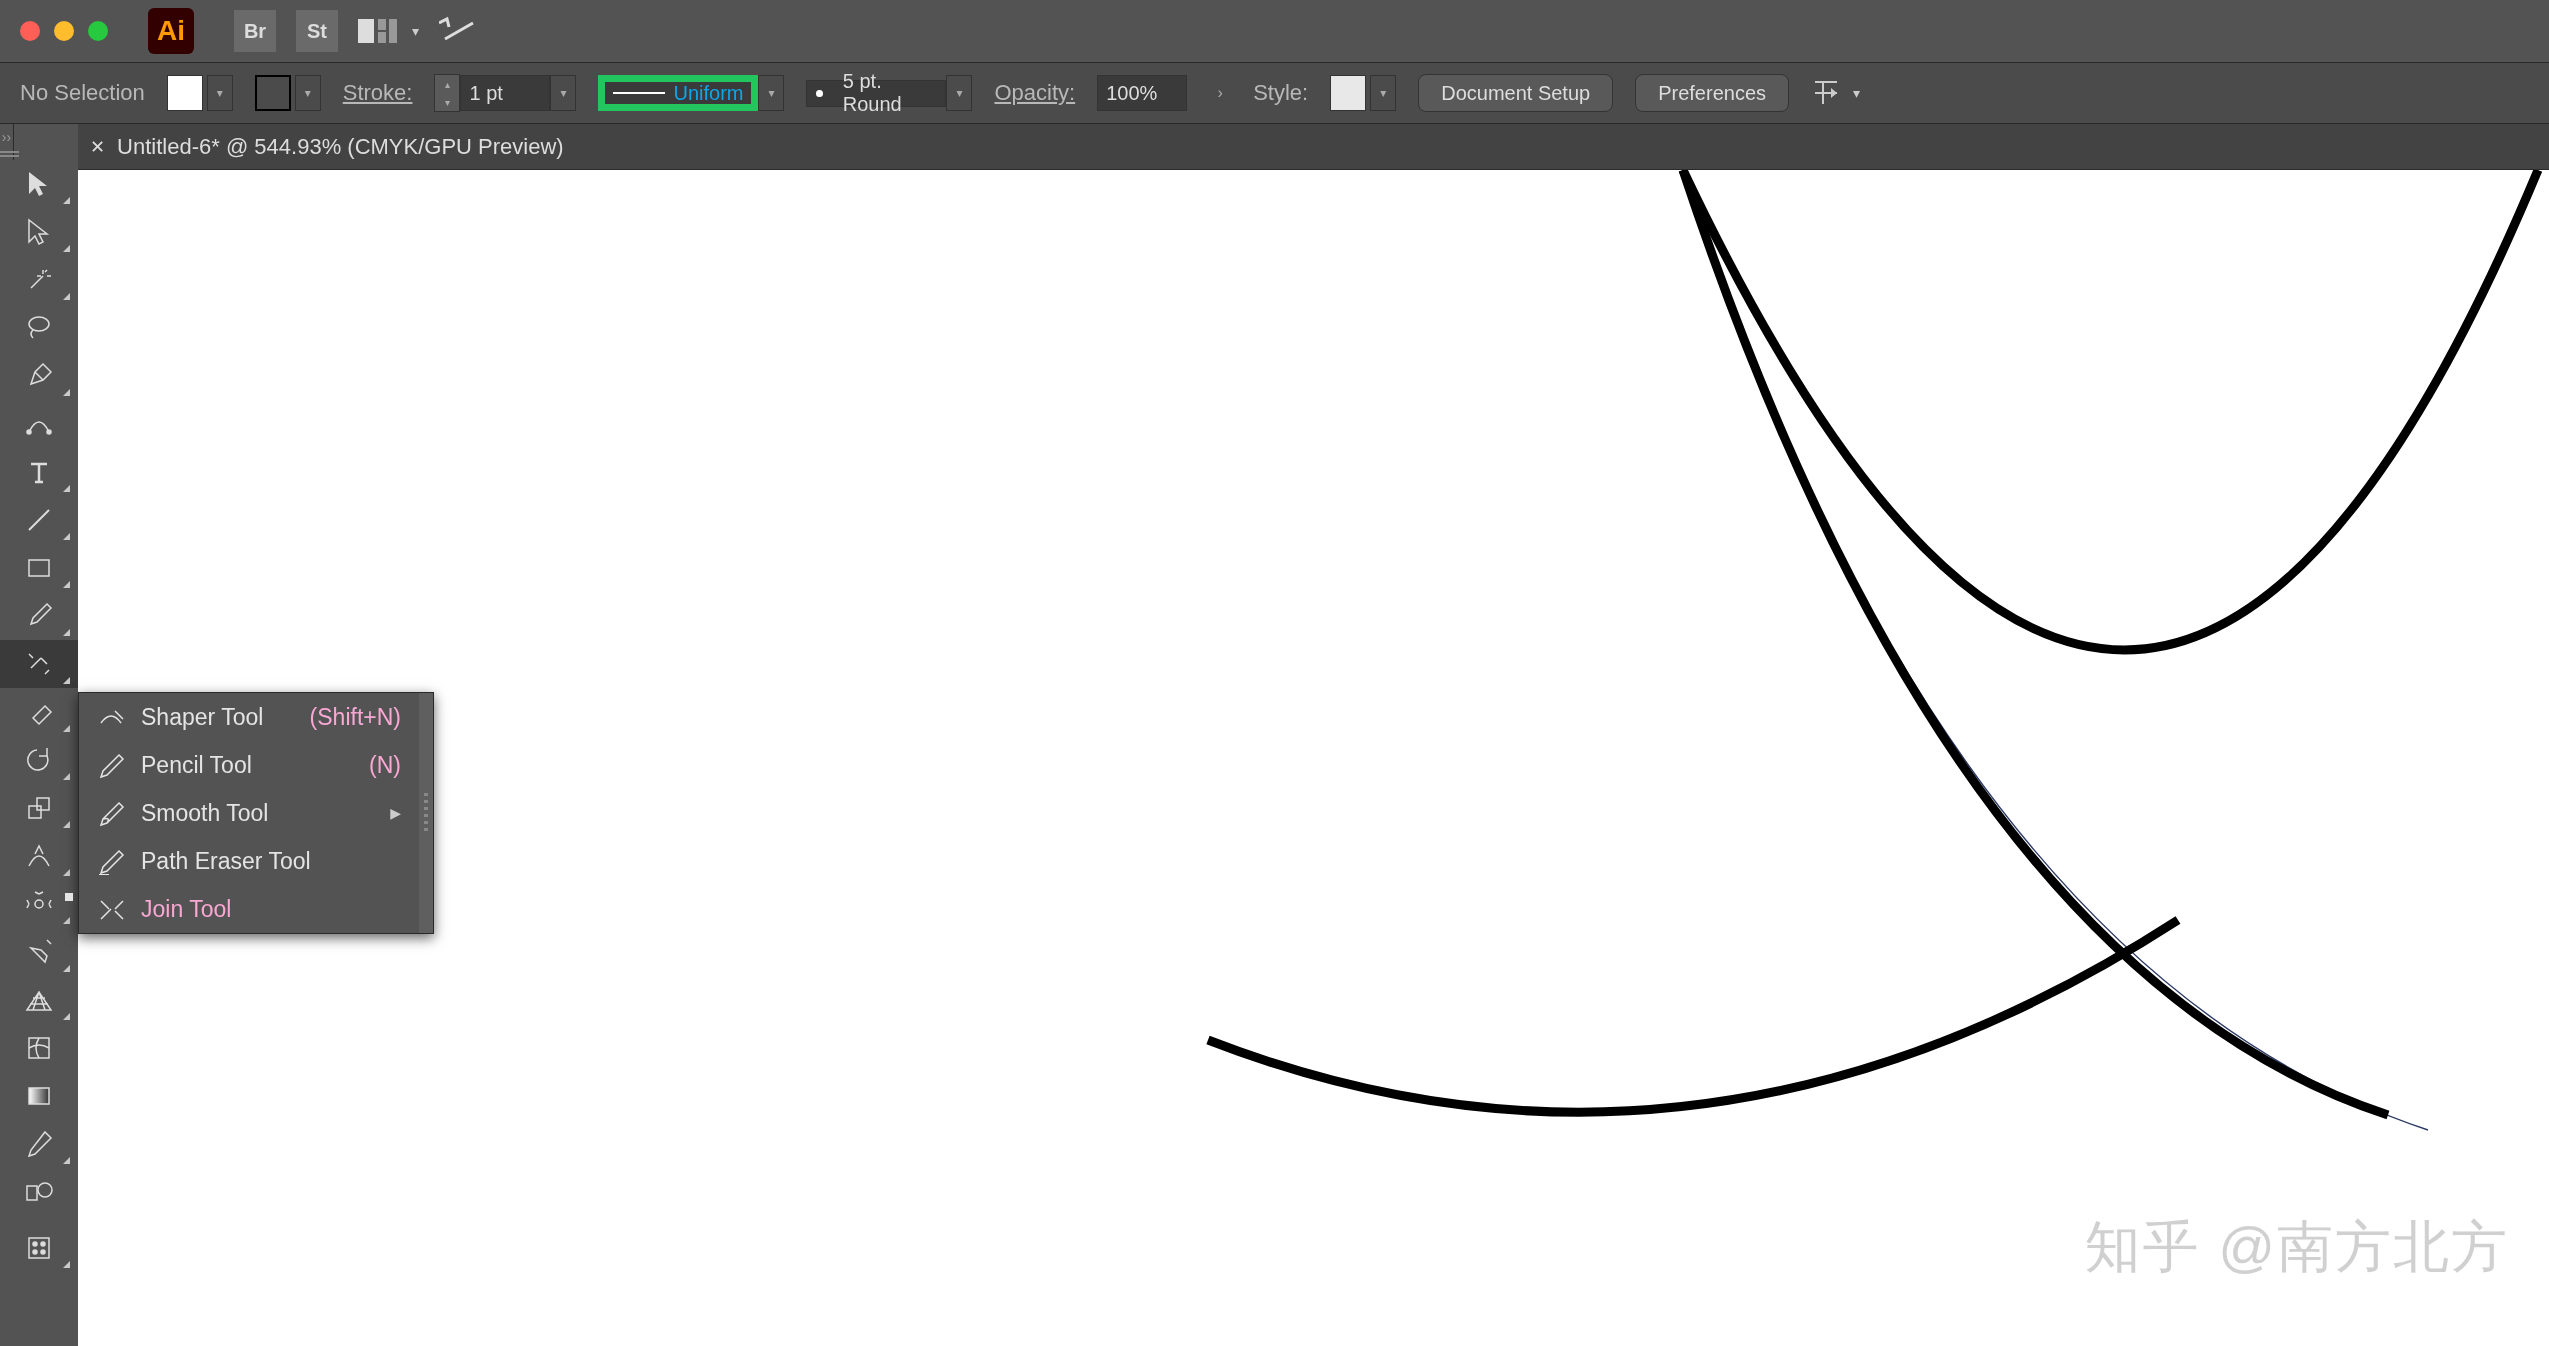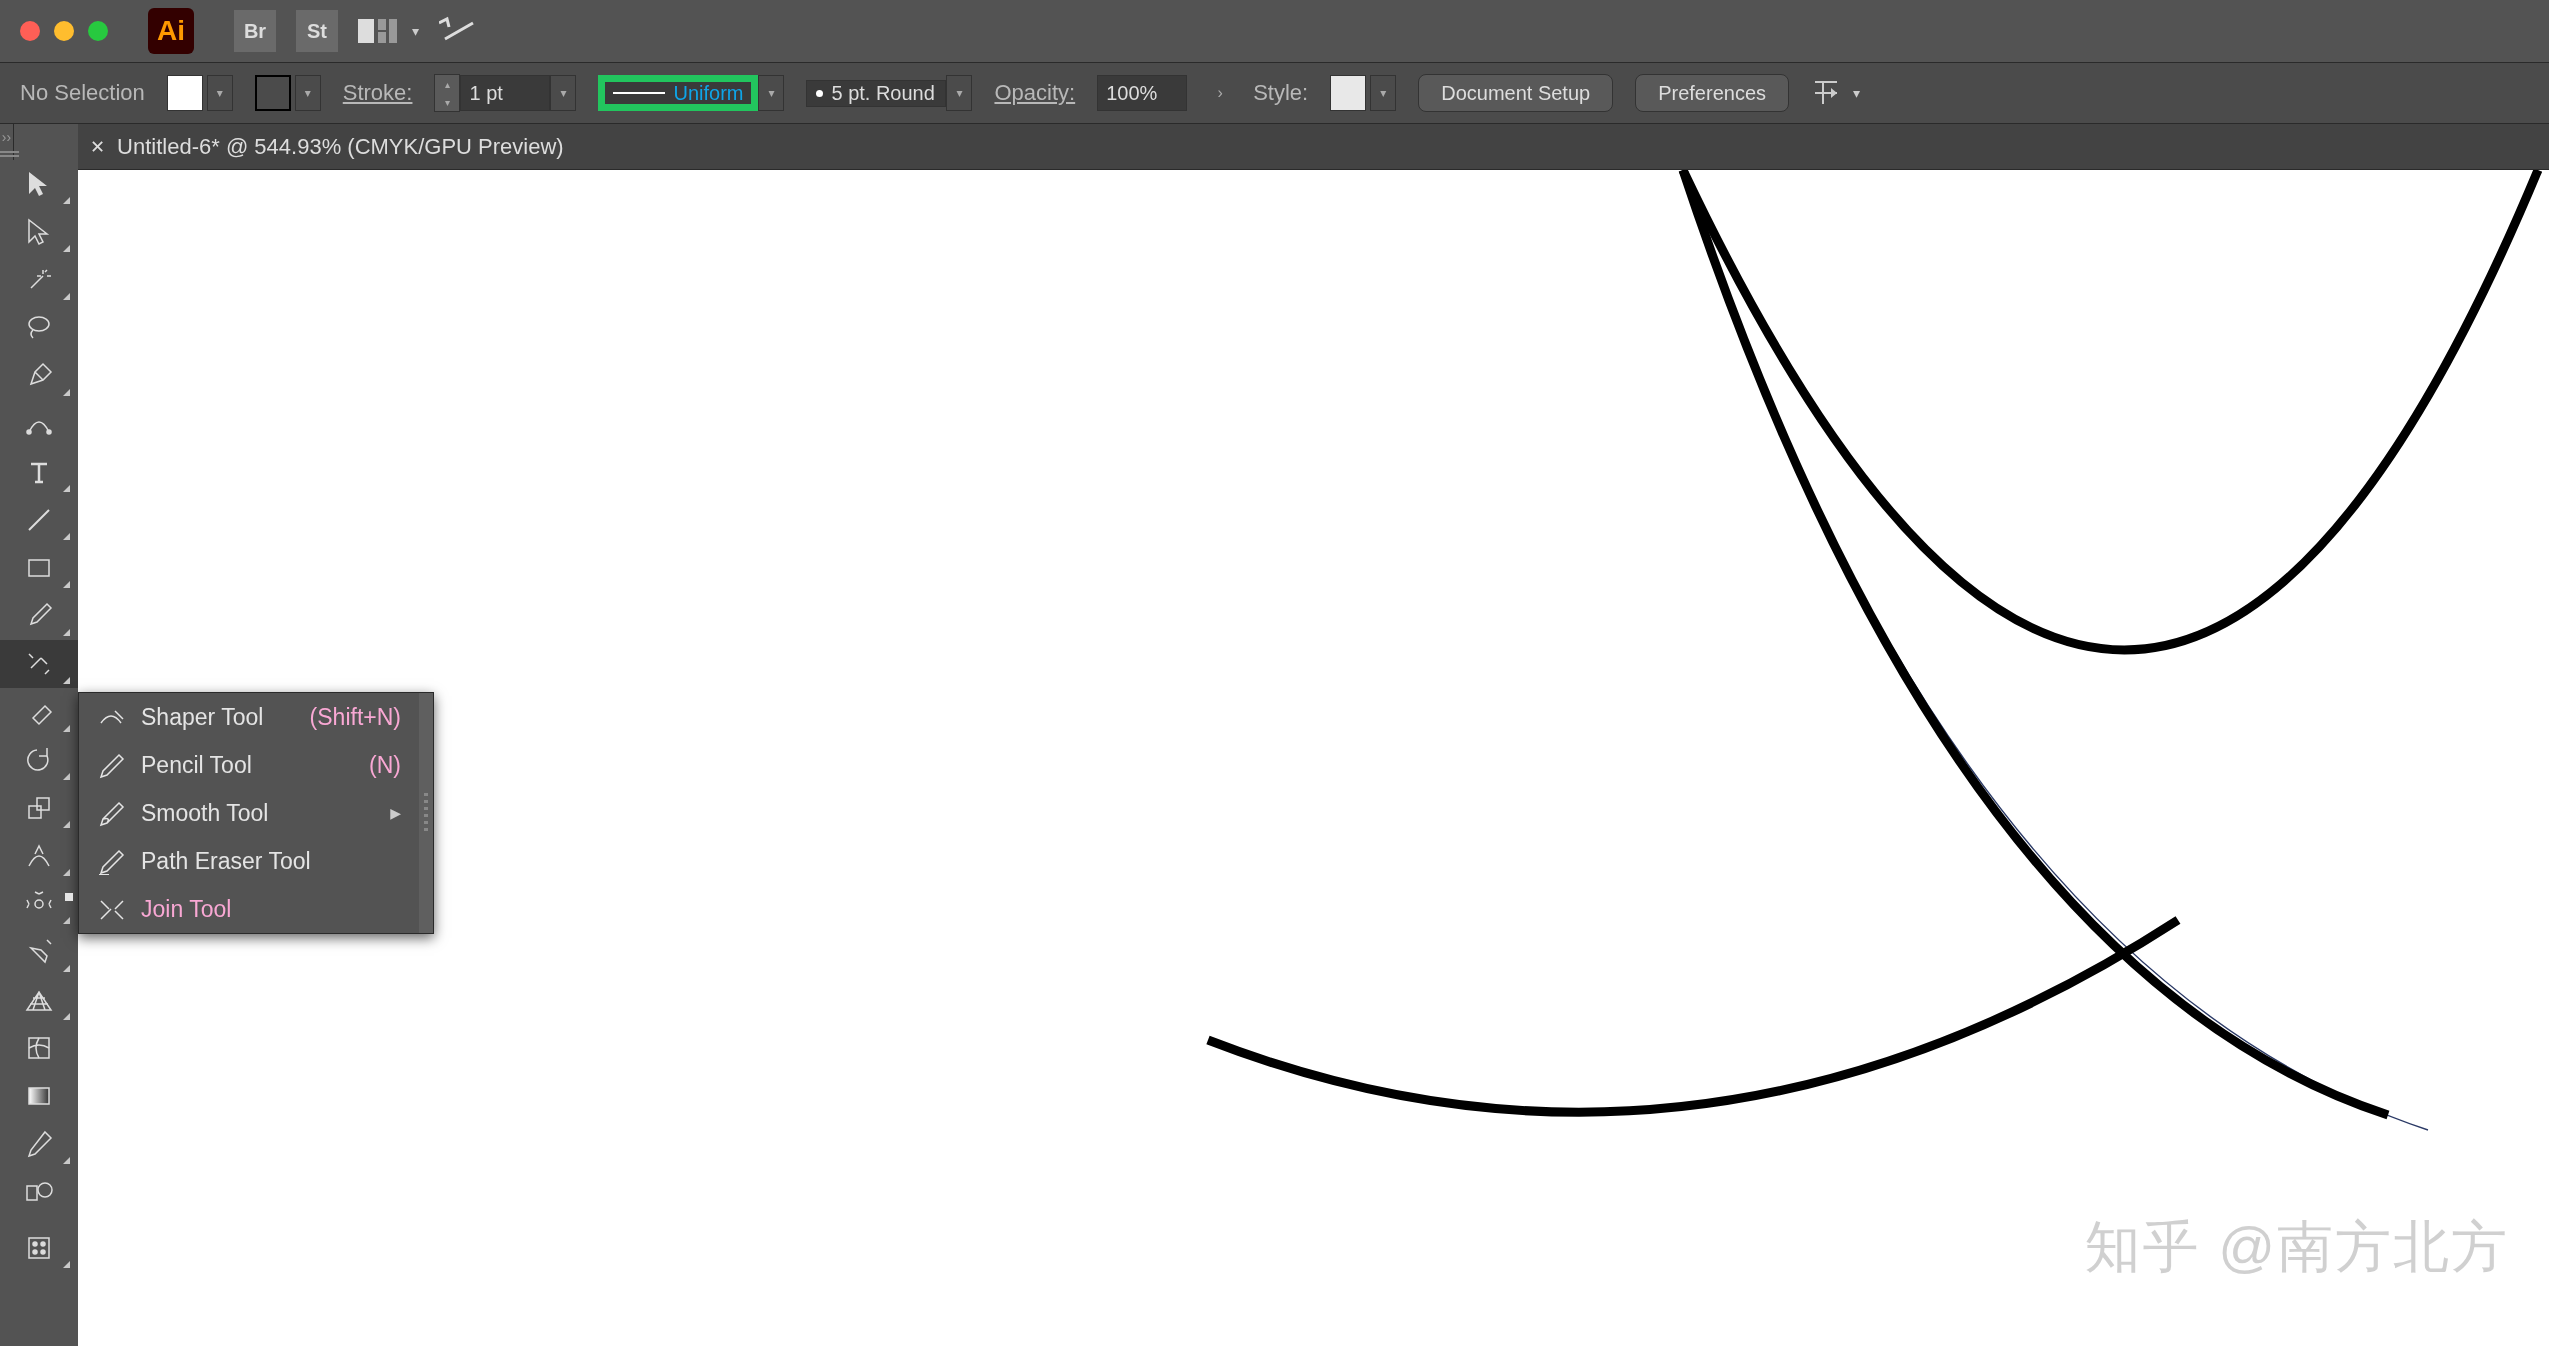--- a/index.html
+++ b/index.html
@@ -22,21 +22,21 @@
 .opt-label { color: #b8b8b8; }
 .swatch-fill { width: 36px; height: 36px; background: #fff; border: 1px solid #333; }
 .swatch-stroke { width: 36px; height: 36px; background: #4b4b4b; border: 2px solid #000; display:flex; align-items:center; justify-content:center; }
 .swatch-stroke::after{content:"";width:18px;height:18px;background:#4b4b4b;}
 .dropdown-caret { width: 26px; height: 36px; background: #4b4b4b; border: 1px solid #333; display:flex; align-items:center; justify-content:center; color:#aaa; font-size:12px;}
 .spinner { display:flex; flex-direction:column; width:26px; border:1px solid #333; }
 .spinner div{height:18px;background:#5a5a5a;display:flex;align-items:center;justify-content:center;font-size:10px;color:#aaa;}
 .field-input { width: 90px; height: 36px; background: #3a3a3a; border:1px solid #333; color: #ddd; padding: 0 8px; font-size:20px; display:flex;align-items:center;}
 .stroke-profile { width:160px; height:36px; border:7px solid #22c55e; background:#3a3a3a; display:flex;align-items:center;justify-content:center; color:#0ea5e9; font-size:20px; padding:8px 8px; gap:8px;}
 .stroke-profile .line{flex:1;height:2px;background:#fff;}
-.brush-def { width:140px;height:27px;border:1px solid #333;background:#3a3a3a;display:flex;align-items:center;color:#ddd;font-size:20px;padding:0 9px;gap:8px;}
+.brush-def { width:140px;height:27px;border:1px solid #333;background:#3a3a3a;display:flex;align-items:center;color:#ddd;font-size:20px;padding:0 9px;gap:20px;}
 .brush-def .dot{width:7px;height:7px;border-radius:50%;background:#fff;}
 .opacity-field { width:90px; height:36px; background:#3a3a3a; border:1px solid #333; color:#ddd; padding:0 8px; display:flex;align-items:center;font-size:20px;}
 .chev{width:22px;height:36px;display:flex;align-items:center;justify-content:center;color:#aaa;font-size:16px;}
 .doc-btn { height:38px; padding:0 22px; background:#595959; border:1px solid #333; color:#ddd; font-size:20px; border-radius:8px; display:flex;align-items:center;}
 .style-swatch{width:36px;height:36px;background:#e8e8e8;border:1px solid #333;}
 
 .panel-tab { width: 14px; color:#9a9a9a; font-size:16px; display:flex; flex-direction:column; align-items:center; justify-content:center; padding-top:4px; gap:6px; background:#535353; border-right:1px solid #2a2a2a;}
 .panel-tab .arrows{font-size:14px;}
 .panel-tab .grip{width:24px;height:8px;display:flex;flex-direction:column;gap:2px;}
 .panel-tab .grip div{height:2px;background:#888;}

